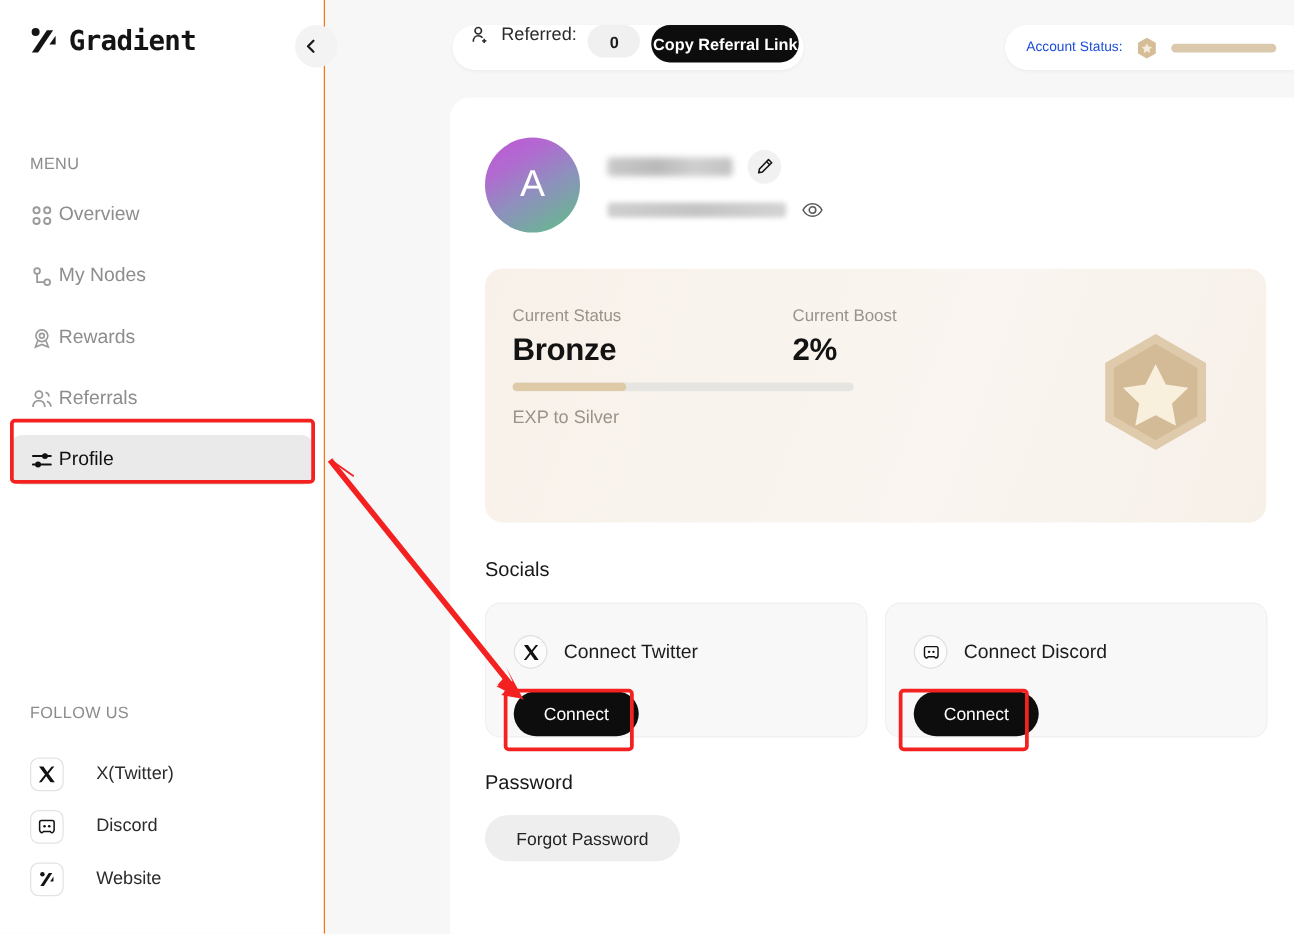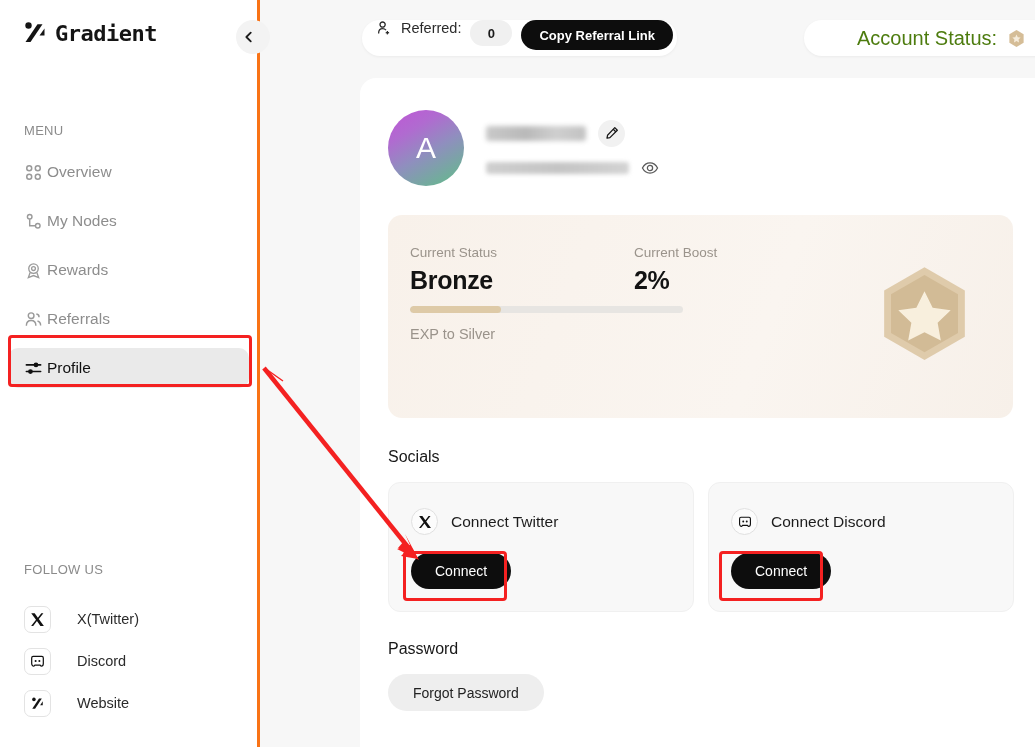--- a/index.html
+++ b/index.html
@@ -8,21 +8,21 @@
     overflow: hidden;
     font-family: "Liberation Sans", sans-serif;
     background: #f7f7f7;
   }
   .app { position: relative; width: 1035px; height: 747px; display: flex; }
 
   
   .sidebar {
     width: 260px; height: 747px;
     background: #ffffff;
-    border-right: 3px solid #f97316;
+    border-right: 1px solid #f97316;
     position: relative;
     flex: 0 0 260px;
   }
   .brand {
     display: flex; align-items: center; gap: 7px;
     padding: 20px 0 0 22px;
   }
   .brand-mark { width: 26px; height: 26px; display: block; }
   .brand-text {
     font-family: "DejaVu Sans Mono", monospace;
@@ -90,34 +90,34 @@
   .referred-pill .u-ico { width: 16px; height: 16px; color:#2c2c2c; display:block;}
   .referred-label { font-size: 14.5px; color: #2b2b2b; }
   .referred-count {
     background: #f0f0f0; border-radius: 14px;
     min-width: 42px; height: 26px;
     display: flex; align-items: center; justify-content: center;
     font-size: 13px; font-weight: 700; color: #1a1a1a;
   }
   .copy-ref-btn {
     background: #0d0d0d; color: #fff; border: none;
-    height: 30px; border-radius: 16px; padding: 0 18px;
+    height: 30px; border-radius: 16px; padding: 0 1px;
     font-size: 13px; font-weight: 600; cursor: pointer;
     font-family: "Liberation Sans", sans-serif;
     white-space: nowrap;
   }
   .status-pill {
     position: absolute; top: 20px; left: 544px;
     height: 36px; width: 260px;
     background: #fff; border-radius: 20px;
     display: flex; align-items: center; gap: 10px;
     padding-left: 17px;
     box-shadow: 0 1px 3px rgba(0,0,0,0.05);
   }
-  .status-pill .lbl { font-size: 20px; color: #4d7c0f; white-space: nowrap; margin-left: 36px; }
+  .status-pill .lbl { font-size: 11px; color: #1d4ed8; white-space: nowrap; }
   .status-mini-badge { width: 19px; height: 19px; flex: 0 0 19px; }
   .status-bar-track {
     width: 84px; height: 7px; background: #dbc9ad; border-radius: 4px;
   }
 
   .content-card {
     position: absolute; top: 78px; left: 100px;
     width: 700px; height: 700px;
     background: #fff;
     border-radius: 16px 0 0 0;
@@ -181,21 +181,21 @@
   .exp-fill { height: 7px; border-radius: 4px; background: #decaa7; }
   .exp-caption { margin-top: 13px; font-size: 14.5px; color: #9a938b; }
   .badge-hex { position: absolute; right: 37px; top: 48px; width: 103px; height: 103px; }
 
   .section-title {
     margin: 30px 0 0 28px;
     font-size: 16px; color: #181818;
   }
   .socials-row { display: flex; gap: 14px; margin: 16px 0 0 28px; }
   .social-card {
-    width: 306px; height: 130px;
+    width: 306px; height: 108px;
     background: #f8f8f8; border: 1px solid #f0f0f0;
     border-radius: 12px;
     padding: 25px 0 0 22px;
   }
   .social-head { display: flex; align-items: center; gap: 13px; }
   .social-circle {
     width: 27px; height: 27px; border-radius: 50%;
     border: 1px solid #e0e0e0; background: #fcfcfc;
     display: flex; align-items: center; justify-content: center;
     flex: 0 0 27px;

